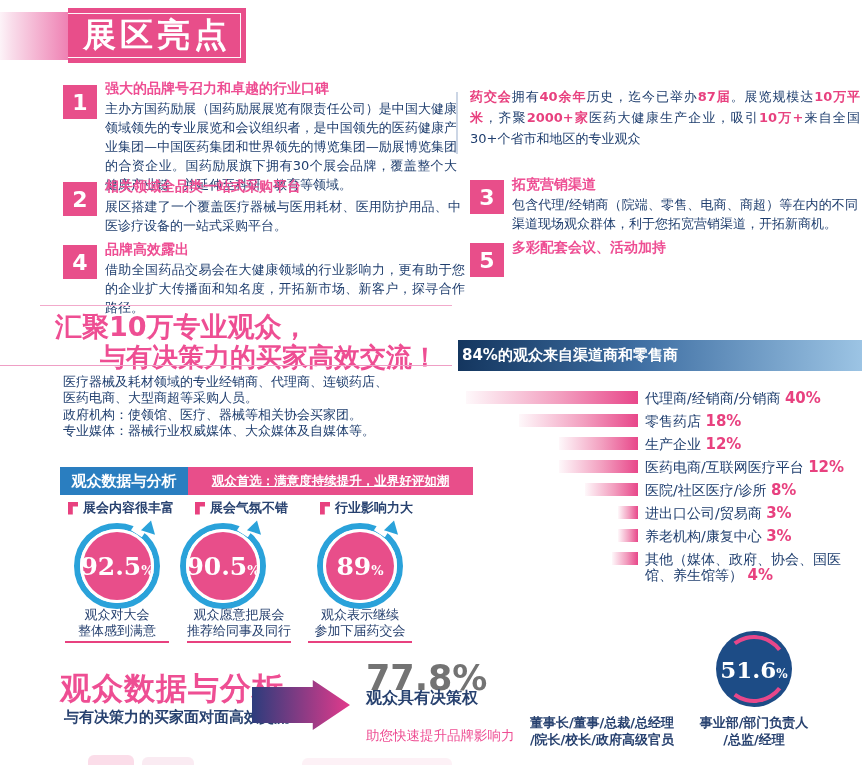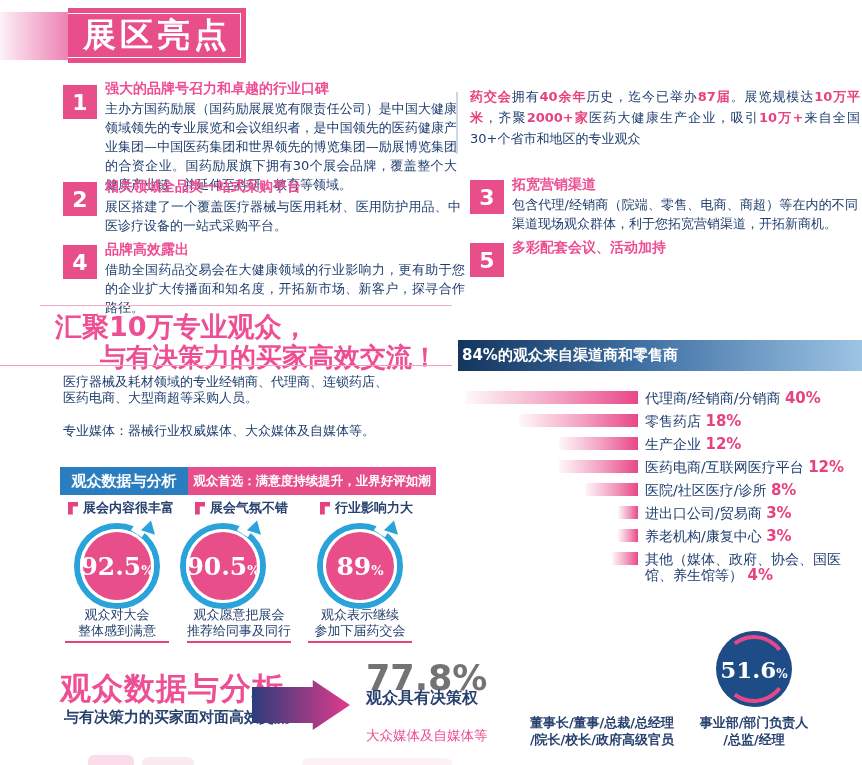--- a/index.html
+++ b/index.html
@@ -41,22 +41,22 @@
      background:linear-gradient(to right,#14365f,#3f6fa3 45%,#9cc4e4);}
   .bar-row{left:0;width:862px;height:16px;}
   .hbar{position:absolute;right:224px;top:1px;height:13px;
      background:linear-gradient(to right,rgba(232,78,138,0.04),rgba(232,78,138,0.55) 55%,#e8478a);}
   .bar-label{position:absolute;left:645px;top:0;width:214px;font-size:14px;line-height:16px;color:#1f3e6e;}
   .bar-pct{color:#e8417f;font-weight:bold;font-size:15px;}
 
   
   .tag-blue{left:60px;top:467px;width:128px;height:28px;background:#2a7ec0;color:#fff;
      font-size:15px;font-weight:bold;display:flex;align-items:center;justify-content:center;}
-  .tag-pink{left:188px;top:467px;width:248px;height:28px;background:#e84e8a;color:#fff;
-     font-size:12.5px;font-weight:bold;display:flex;align-items:center;justify-content:center;}
+  .tag-pink{left:188px;top:467px;width:285px;height:28px;background:#e84e8a;color:#fff;
+     font-size:12.5px;font-weight:bold;display:flex;align-items:center;justify-content:center;text-decoration:underline;}
   .quote-item{top:500px;height:16px;display:flex;align-items:center;gap:5px;}
   .quote-ico{width:10px;height:13px;background:#e8417f;
      clip-path:polygon(0 0,100% 0,100% 38%,48% 38%,48% 100%,0 100%);}
   .quote-txt{font-size:13px;font-weight:bold;color:#27416f;white-space:nowrap;}
 
   .donut{width:86px;height:86px;top:523px;}
   .donut .ring{position:absolute;inset:0;border-radius:50%;border:6px solid #2aa2da;}
   .donut .gap{position:absolute;top:-3px;right:13px;width:13px;height:15px;background:#fff;transform:rotate(33deg);}
   .donut .arrowhead{position:absolute;top:0px;right:3px;width:0;height:0;
      border-left:13px solid #2aa2da;border-top:7px solid transparent;border-bottom:7px solid transparent;
@@ -123,20 +123,21 @@
   <div class="abs numbox" style="left:470px;top:243px;">5</div>
   <div class="abs h-title" style="left:512px;top:239px;">多彩配套会议、活动加持</div>
 
   <div class="abs hline1"></div>
 
   <div class="abs aud-h1">汇聚10万专业观众，</div>
   <div class="abs aud-h2">与有决策力的买家高效交流！</div>
   <div class="abs hline2"></div>
   <div class="abs aud-line" style="top:374px;">医疗器械及耗材领域的专业经销商、代理商、连锁药店、</div>
   <div class="abs aud-line" style="top:390px;">医药电商、大型商超等采购人员。</div>
+  <div class="abs aud-line" style="top:407px;">政府机构：使领馆、医疗、器械等相关协会买家团。</div>
   <div class="abs aud-line" style="top:423px;">专业媒体：器械行业权威媒体、大众媒体及自媒体等。</div>
 
   <div class="abs chan-header">84%的观众来自渠道商和零售商</div>
   <div class="abs bar-row" style="top:390px;">
     <div class="hbar" style="width: 172px;"></div>
     <div class="bar-label"><span class="bar-cat">代理商/经销商/分销商</span> <span class="bar-pct">40%</span></div>
   </div>
   <div class="abs bar-row" style="top:413px;">
     <div class="hbar" style="width: 118.8px;"></div>
     <div class="bar-label"><span class="bar-cat">零售药店</span> <span class="bar-pct">18%</span></div>
@@ -221,21 +222,21 @@
   </div>
   <div class="abs cap-line" style="left:65px;"></div>
   <div class="abs cap-line" style="left:187px;"></div>
   <div class="abs cap-line" style="left:308px;"></div>
 
   <div class="abs dec-title">观众数据与分析</div>
   <div class="abs dec-sub">与有决策力的买家面对面高效交流</div>
   <div class="abs dec-arrow"></div>
   <div class="abs stat-val">77.8%</div>
   <div class="abs stat-lab">观众具有决策权</div>
-  <div class="abs stat-note" style="top:727px;">大众媒体及自媒体等</div>
+  <div class="abs stat-note" style="top:727px;">助您快速提升品牌影响力</div>
 
   <div class="abs navy-donut" style="left:716px;">
     <div class="arc arc-t"></div>
     <div class="arc arc-b"></div>
     <span class="navy-num"><span>51.6</span><span class="sym">%</span></span>
   </div>
   <div class="abs role-cap" style="left:517px;width:170px;">
     <div>董事长/董事/总裁/总经理</div>
       <div>/院长/校长/政府高级官员</div>
   </div>

